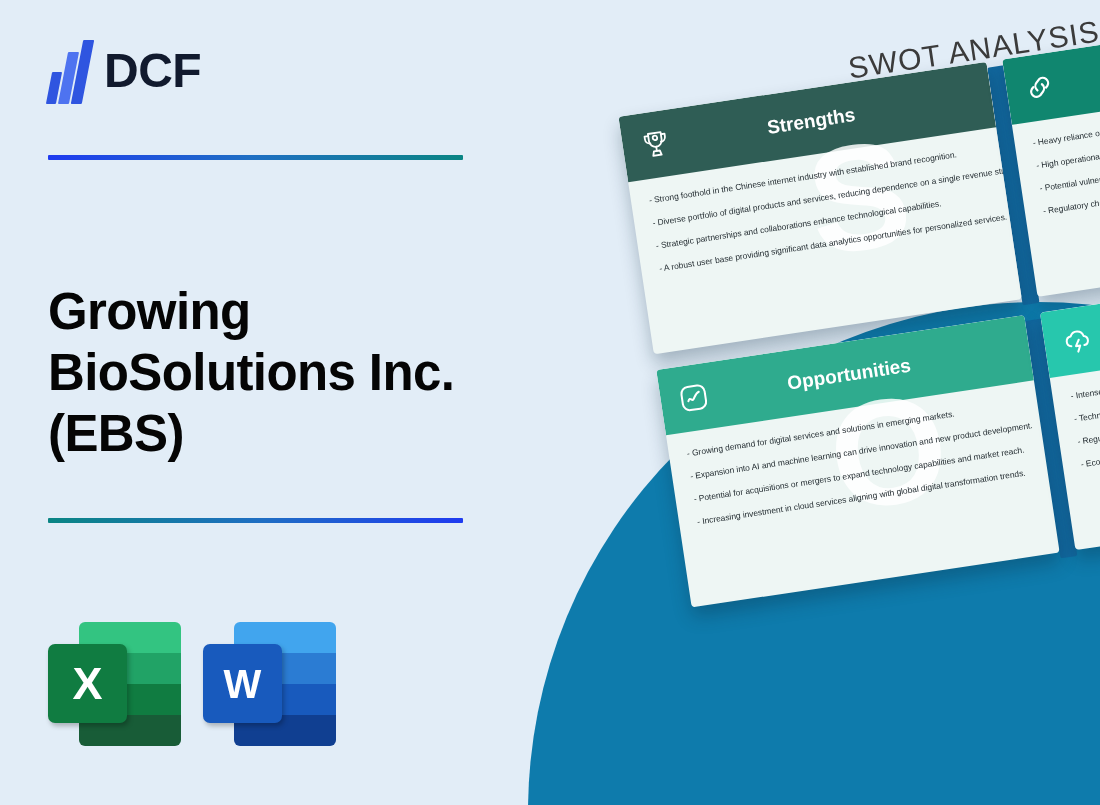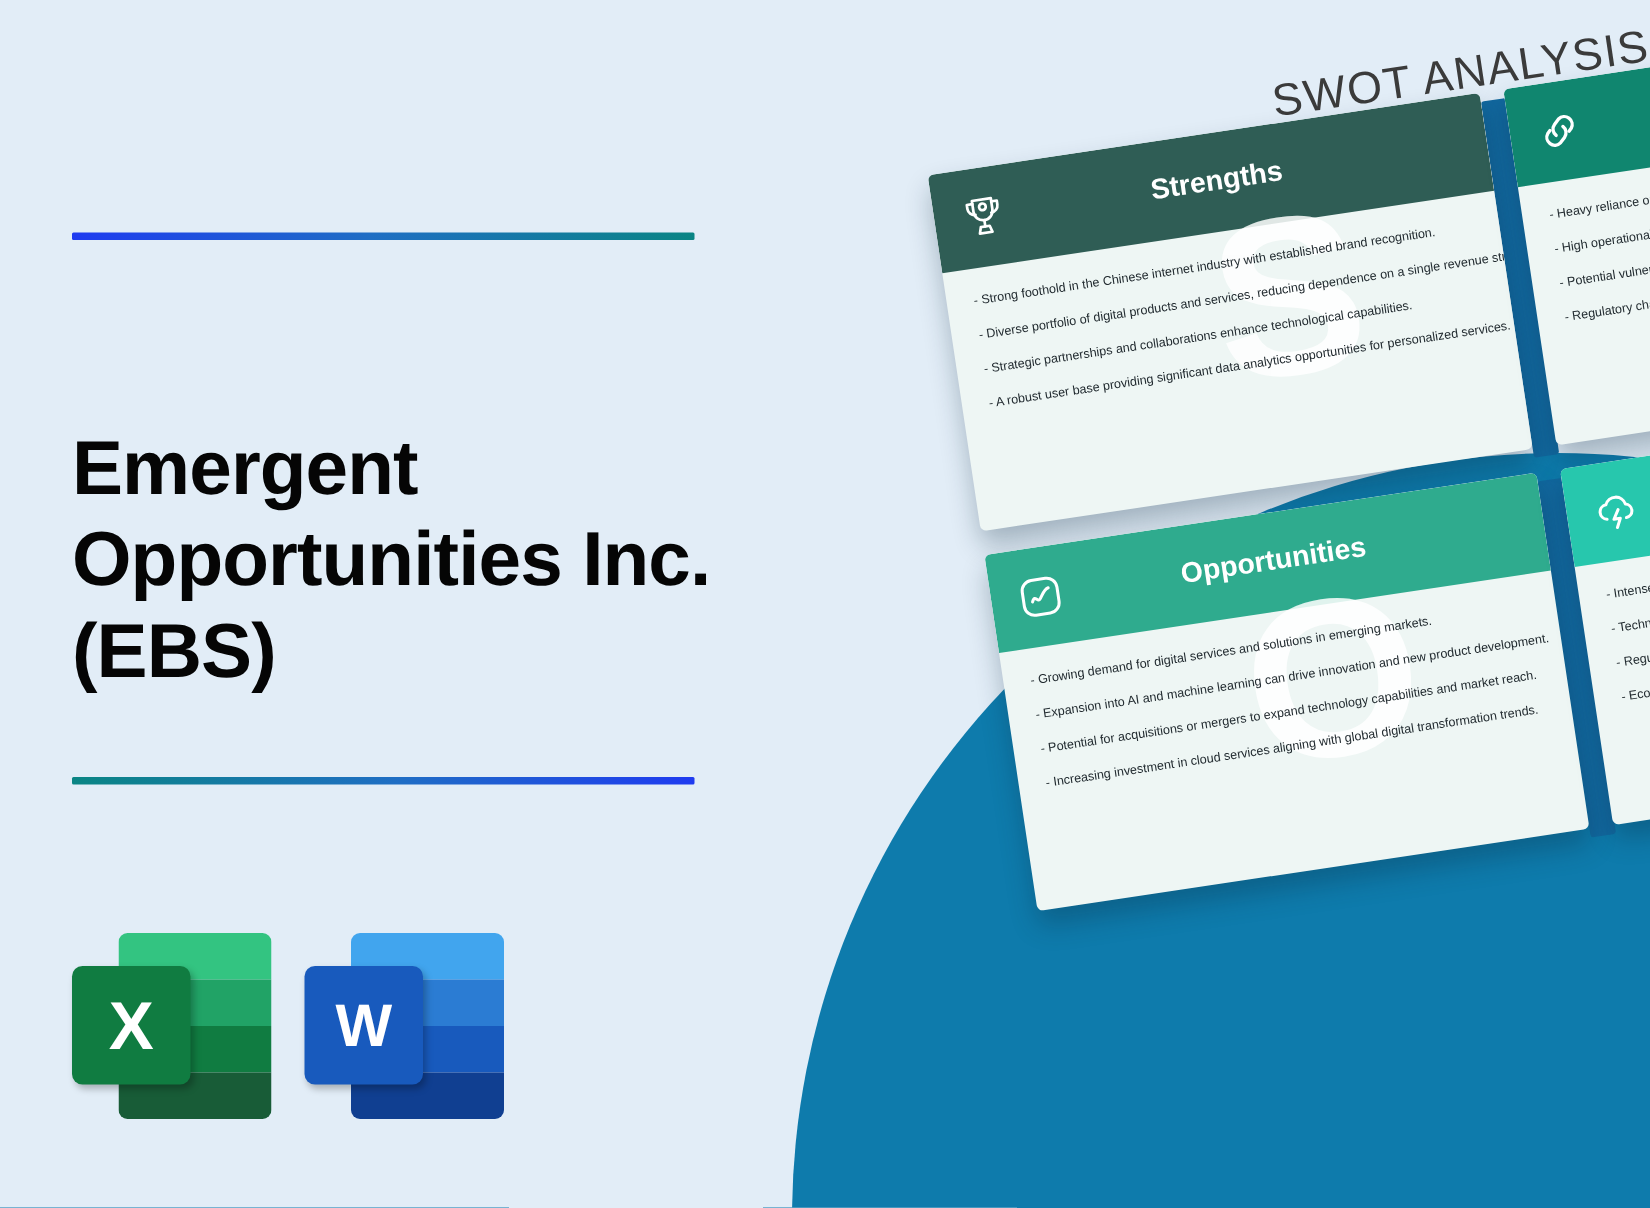--- a/index.html
+++ b/index.html
@@ -372,24 +372,32 @@
           <li>Economic downturns reducing consumer and enterprise spending.</li>
         </ul>
       </div>
     </div>
 
   </div>
 </div>
 
 <div id="left-panel">
 
+  <div id="brand-logo">
+    <span id="logo-mark">
+      <i class="bar1"></i>
+        <i class="bar2"></i>
+        <i class="bar3"></i>
+    </span>
+    <span id="logo-text">DCF</span>
+  </div>
 
   <div class="rule" id="rule-top"></div>
 
-  <h1 id="company-title">Emergent Opportunities Inc. (EBS)</h1>
+  <h1 id="company-title">Growing BioSolutions Inc. (EBS)</h1>
 
   <div class="rule" id="rule-bottom"></div>
 
   <div id="file-icons">
     <div class="file-icon" id="excel-icon">
       <div class="fi-page">
         <span></span>
           <span></span>
           <span></span>
           <span></span>

